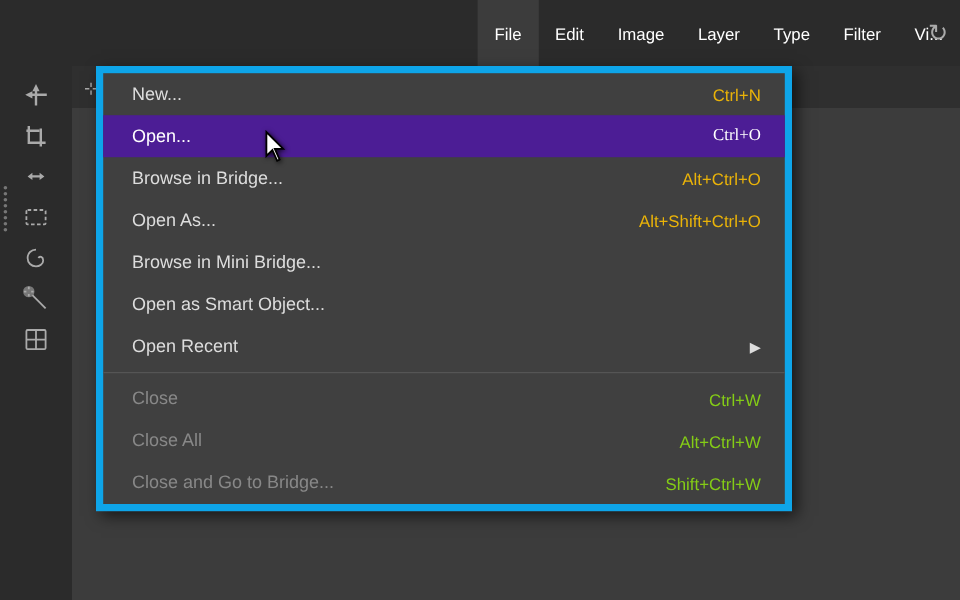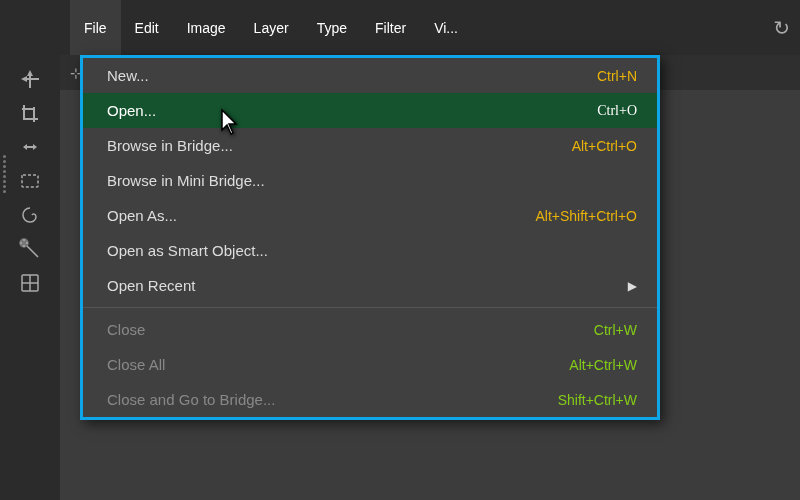--- a/index.html
+++ b/index.html
@@ -16,20 +16,21 @@
     
     .menu-bar {
       width: 100%;
       height: 55px;
       background: #2b2b2b;
       display: flex;
       align-items: center;
       padding: 0 0 0 70px;
       position: relative;
       z-index: 10;
+      justify-content: flex-end;
     }
 
     .ps-logo {
       position: absolute;
       left: 0;
       top: 0;
       width: 60px;
       height: 55px;
       background: #001aff;
       display: flex;
@@ -123,38 +124,38 @@
     
     .dropdown-overlay {
       position: absolute;
       top: 55px;
       left: 80px;
       z-index: 100;
     }
 
     .dropdown-menu {
       background: #404040;
-      border: 3px solid #0ea5e9;
+      border: 6px solid #0ea5e9;
       min-width: 580px;
       box-shadow: 4px 4px 12px rgba(0,0,0,0.6);
     }
 
     .dropdown-item {
       display: flex;
       align-items: center;
       justify-content: space-between;
       padding: 9px 20px 9px 24px;
       color: #ddd;
       font-size: 15px;
       cursor: pointer;
       white-space: nowrap;
     }
 
     .dropdown-item.highlighted {
-      background: #14532d;
+      background: #4c1d95;
       color: #fff;
     }
 
     .dropdown-item.disabled {
       color: #888;
       cursor: default;
     }
 
     .dropdown-shortcut {
       color: #eab308;
@@ -307,27 +308,27 @@
       <span>Open...</span>
       <span class="dropdown-shortcut">Ctrl+O</span>
     </div>
 
     <div class="dropdown-item">
       <span>Browse in Bridge...</span>
       <span class="dropdown-shortcut">Alt+Ctrl+O</span>
     </div>
 
     <div class="dropdown-item">
+      <span>Open As...</span>
+      <span class="dropdown-shortcut">Alt+Shift+Ctrl+O</span>
+    </div>
+
+    <div class="dropdown-item">
       <span>Browse in Mini Bridge...</span>
       <span class="dropdown-shortcut"></span>
-    </div>
-
-    <div class="dropdown-item">
-      <span>Open As...</span>
-      <span class="dropdown-shortcut">Alt+Shift+Ctrl+O</span>
     </div>
 
     <div class="dropdown-item">
       <span>Open as Smart Object...</span>
       <span class="dropdown-shortcut"></span>
     </div>
 
     <div class="dropdown-item">
       <span>Open Recent</span>
       <span class="dropdown-arrow">▶</span>

